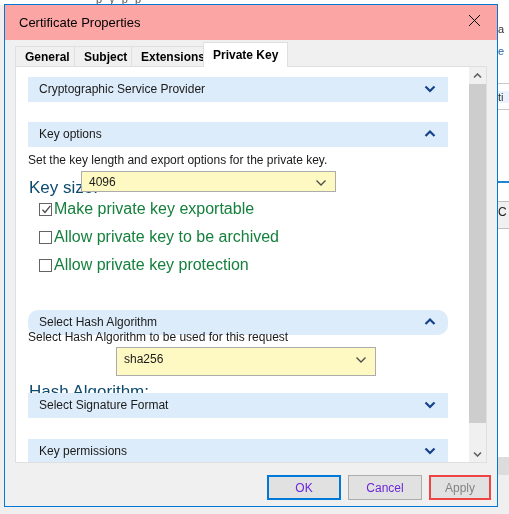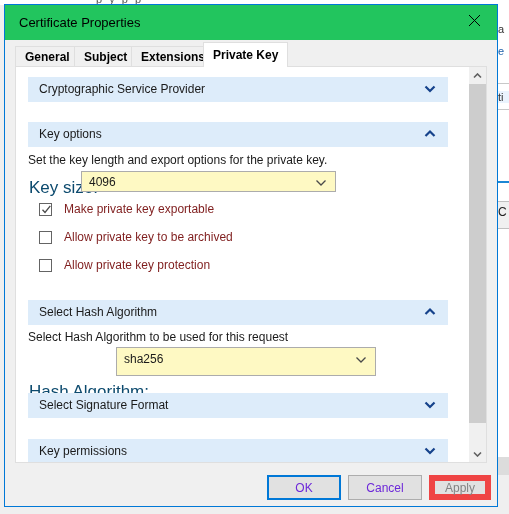--- a/index.html
+++ b/index.html
@@ -91,21 +91,21 @@
     height: 503px;
     background: #f0f0f0;
     border: 1px solid #0078d7;
     box-sizing: border-box;
   }
   .titlebar {
     position: absolute;
     left: 0; top: 0;
     width: 492px;
     height: 35px;
-    background: #22c55e;
+    background: #fca5a5;
   }
   .title-text {
     position: absolute;
     left: 14px;
     top: 10px;
     font-size: 13px;
     color: #000000;
   }
   .close-btn {
     position: absolute;
@@ -244,23 +244,23 @@
     width: 13px;
     height: 13px;
     background: #ffffff;
     border: 1px solid #646464;
     box-sizing: border-box;
     position: relative;
     flex: 0 0 auto;
   }
   .cbbox svg { position:absolute; left:0; top:-1px; }
   .cblabel {
-    margin-left: 12px;
-    font-size: 12px;
-    color: #7f1d1d;
+    margin-left: 2px;
+    font-size: 16px;
+    color: #15803d;
     white-space: nowrap;
   }
 
   
   .vscroll {
     position: absolute;
     right: 0; top: 0;
     width: 18px;
     height: 395px;
     background: #f0f0f0;
@@ -304,21 +304,21 @@
     color: #6d28d9;
     cursor: default;
   }
   .btn.default {
     border: 2px solid #0078d7;
     background: #e1e1e1;
   }
   .btn.disabled {
     color: #838383;
     background: #e1e1e1;
-    border: 6px solid #ef4444;
+    border: 2px solid #ef4444;
   }
 </style>
 </head>
 <body>
 
 <div id="screen">
 
   <div class="bg-strip-top">
     <span>p      y                       p  p</span>
   </div>
@@ -409,21 +409,21 @@
         <div class="cbrow" style="top:161px;">
           <span class="cbbox"></span>
           <span class="cblabel">Allow private key to be archived</span>
         </div>
 
         <div class="cbrow" style="top:189px;">
           <span class="cbbox"></span>
           <span class="cblabel">Allow private key protection</span>
         </div>
 
-        <div class="panel-header" style="top:233px;">
+        <div class="panel-header" style="top:243px;border-radius:10px;">
           <span class="ph-title">Select Hash Algorithm</span>
           <span class="ph-chev">
             <svg width="12" height="10" viewBox="0 0 12 10">
               <path d="M1.5 7 L6 2.5 L10.5 7" stroke="#15428b" stroke-width="2.2" fill="none"></path>
             </svg>
           </span>
         </div>
 
         <div class="desc-text" style="top:263px;">Select Hash Algorithm to be used for this request</div>
 

